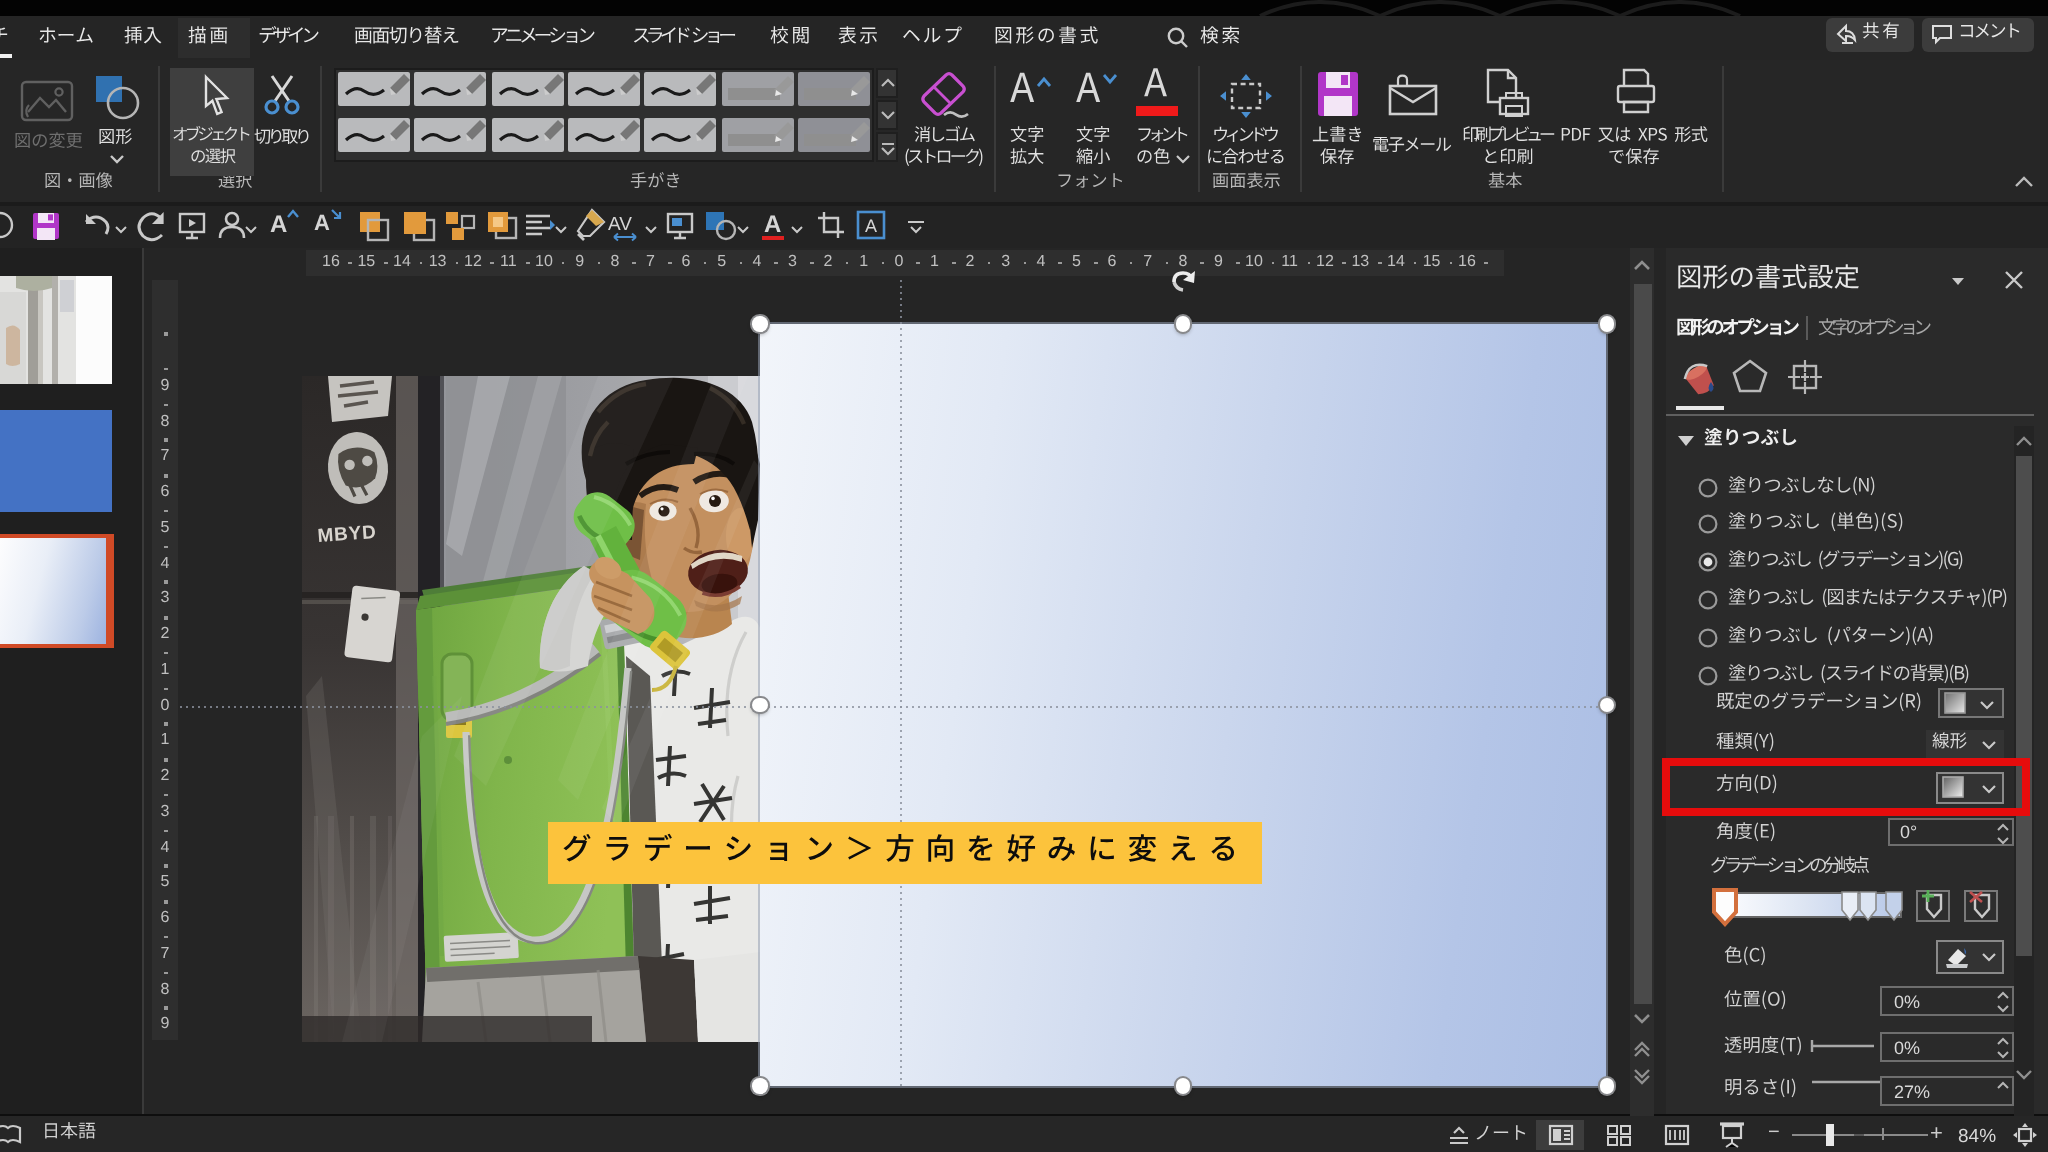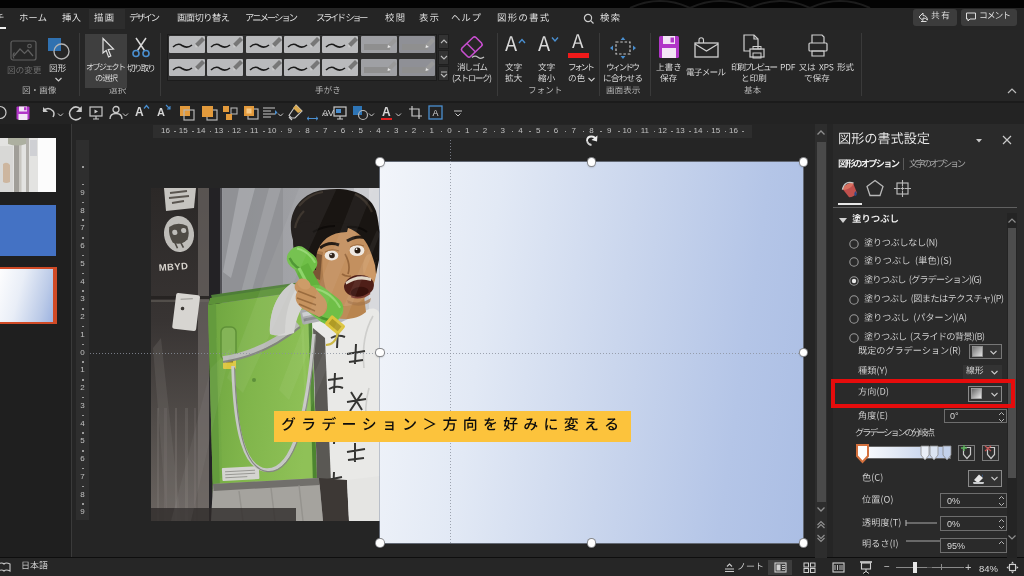--- a/index.html
+++ b/index.html
@@ -789,21 +789,21 @@
       <path d="M13 4 L15.5 6.5 L13 9" fill="#4a8fd0" stroke="none"></path>
     </svg>
     <svg style="position:absolute;left:277px;top:112px;" width="7" height="6" viewBox="0 0 7 6">
       <path d="M1 1.5 L3.5 4 L6 1.5" fill="none" stroke="#c9c9c9" stroke-width="1"></path>
     </svg>
     <svg style="position:absolute;left:287px;top:104px;" width="16" height="17" viewBox="0 0 16 17">
       <path d="M9 1 L15 7 L8 14 L4.5 14 L2 11.5 Z" fill="none" stroke="#c9c9c9" stroke-width="1.1"></path>
       <path d="M9 1 L15 7 L11 9 L6 4 Z" fill="#d8a84e"></path>
       <path d="M2 13 L5 16" stroke="#c9c9c9" stroke-width="1.3"></path>
     </svg>
-    <div style="position:absolute;left:322px;top:107px;font-size:9.5px;color:#d5d5d5;letter-spacing:0px">AV</div>
+    <div style="position:absolute;left:304px;top:107px;font-size:9.5px;color:#d5d5d5;letter-spacing:0px">AV</div>
     <svg style="position:absolute;left:306px;top:116px;" width="15" height="5" viewBox="0 0 15 5">
       <path d="M1 2.5 H12 M1 2.5 L3 0.8 M1 2.5 L3 4.2 M12 2.5 L10 0.8 M12 2.5 L10 4.2" stroke="#4a8fd0" stroke-width="1"></path>
     </svg>
     <svg style="position:absolute;left:322px;top:112px;" width="7" height="6" viewBox="0 0 7 6">
       <path d="M1 1.5 L3.5 4 L6 1.5" fill="none" stroke="#c9c9c9" stroke-width="1"></path>
     </svg>
     <svg style="position:absolute;left:333px;top:106px;" width="15" height="15" viewBox="0 0 15 15">
       <rect x="1" y="1" width="12" height="9" fill="none" stroke="#c9c9c9" stroke-width="1.2"></rect>
       <rect x="3" y="3" width="5" height="4" fill="#4a8fd0"></rect>
       <path d="M7 10 V13 M4 13 H10" stroke="#c9c9c9" stroke-width="1.2"></path>
@@ -1540,21 +1540,21 @@
         <use href="#g172" x="200"></use>
         <use href="#g65" x="300"></use>
         <use href="#g173" x="333.8"></use>
         <use href="#g67" x="363.1"></use>
       </g>
     </svg>
     <svg style="position:absolute;left:905px;top:536px;" width="42" height="10" viewBox="0 0 42 10">
       <path d="M1 5 H38 M38 2 V8" stroke="#a8a8a8" stroke-width="1.2"></path>
     </svg>
     <div style="position:absolute;left:940px;top:538px;width:67px;height:15px;background:#2a2a2a;border:1px solid #6e6e6e"></div>
-    <div style="position:absolute;left:947px;top:540.5px;font-size:9px;color:#d8d8d8;font-family:'Liberation Sans'">95%</div>
+    <div style="position:absolute;left:947px;top:540.5px;font-size:9px;color:#d8d8d8;font-family:'Liberation Sans'">27%</div>
     <svg style="position:absolute;left:997px;top:539px;" width="9" height="14" viewBox="0 0 9 14">
       <path d="M2 5 L4.5 2.5 L7 5" fill="none" stroke="#b5b5b5" stroke-width="1"></path>
     </svg>
     <div style="position:absolute;left:1007px;top:213px;width:10px;height:345px;background:#242424"></div>
     <svg style="position:absolute;left:1006px;top:215px;" width="12" height="12" viewBox="0 0 12 12">
       <path d="M2.5 7.5 L6 4 L9.5 7.5" fill="none" stroke="#8f8f8f" stroke-width="1.2"></path>
     </svg>
     <div style="position:absolute;left:1008px;top:228px;width:8px;height:250px;background:#4d4d4d"></div>
     <svg style="position:absolute;left:1006px;top:531px;" width="12" height="12" viewBox="0 0 12 12">
       <path d="M2.5 4.5 L6 8 L9.5 4.5" fill="none" stroke="#8f8f8f" stroke-width="1.2"></path>

